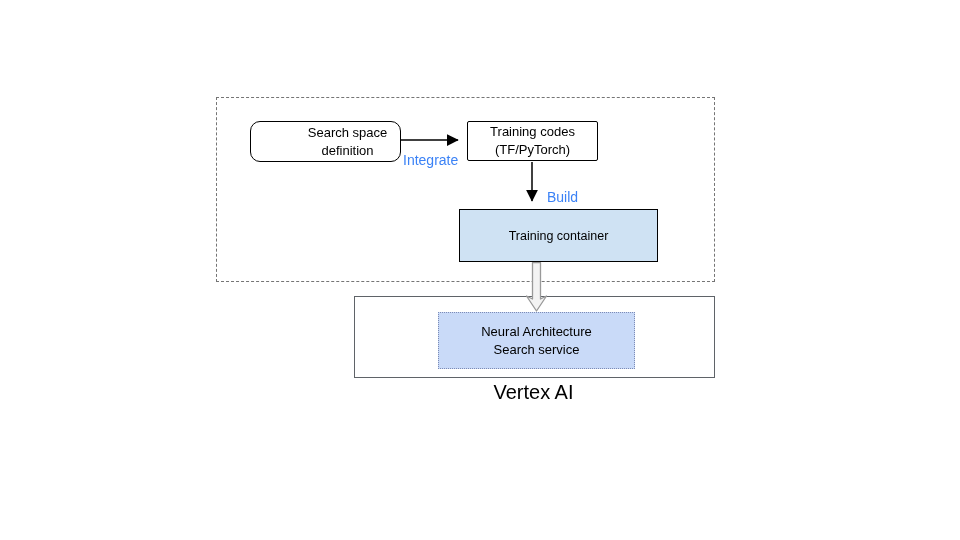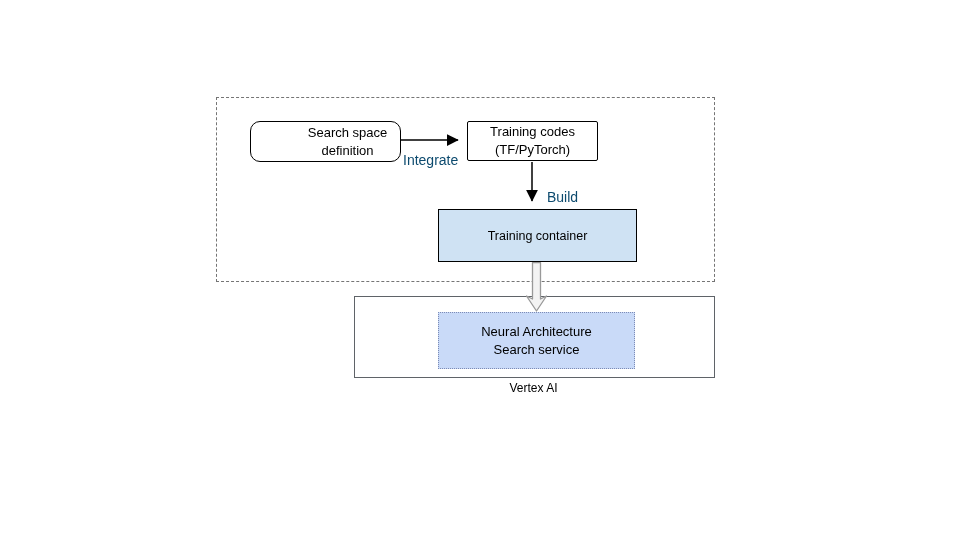--- a/index.html
+++ b/index.html
@@ -45,21 +45,21 @@
   #training-codes-box {
     left: 467px; top: 121px;
     width: 131px; height: 40px;
     border: 1px solid #000000;
     border-radius: 2px;
     background: #ffffff;
     font-size: 13px;
     line-height: 1.35;
   }
   #training-container-box {
-    left: 438px; top: 209px;
+    left: 459px; top: 209px;
     width: 199px; height: 53px;
     border: 1px solid #000000;
     background: #cfe2f3;
     font-size: 12.5px;
   }
   #vertex-container {
     left: 354px; top: 296px;
     width: 359px; height: 80px;
     border: 1.5px solid #5f6368;
     background: #ffffff;
@@ -67,32 +67,32 @@
   #nas-box {
     left: 438px; top: 312px;
     width: 197px; height: 57px;
     border: 1.5px dotted #7d8bb5;
     background: #c9daf8;
     font-size: 13px;
     line-height: 1.35;
   }
   .edge-label {
     position: absolute;
-    color: #0c4a6e;
+    color: #3b82f6;
     font-size: 14px;
     white-space: nowrap;
   }
   #integrate-label { left: 403px; top: 152px; }
   #build-label     { left: 547px; top: 176px; margin-top: 13px; }
   #vertex-ai-label {
     position: absolute;
     left: 354px; top: 381px;
     width: 359px;
     text-align: center;
-    font-size: 12px;
+    font-size: 20px;
     color: #000000;
   }
   #arrow-layer {
     position: absolute;
     left: 0; top: 0;
     pointer-events: none;
   }
 </style>
 </head>
 <body>

